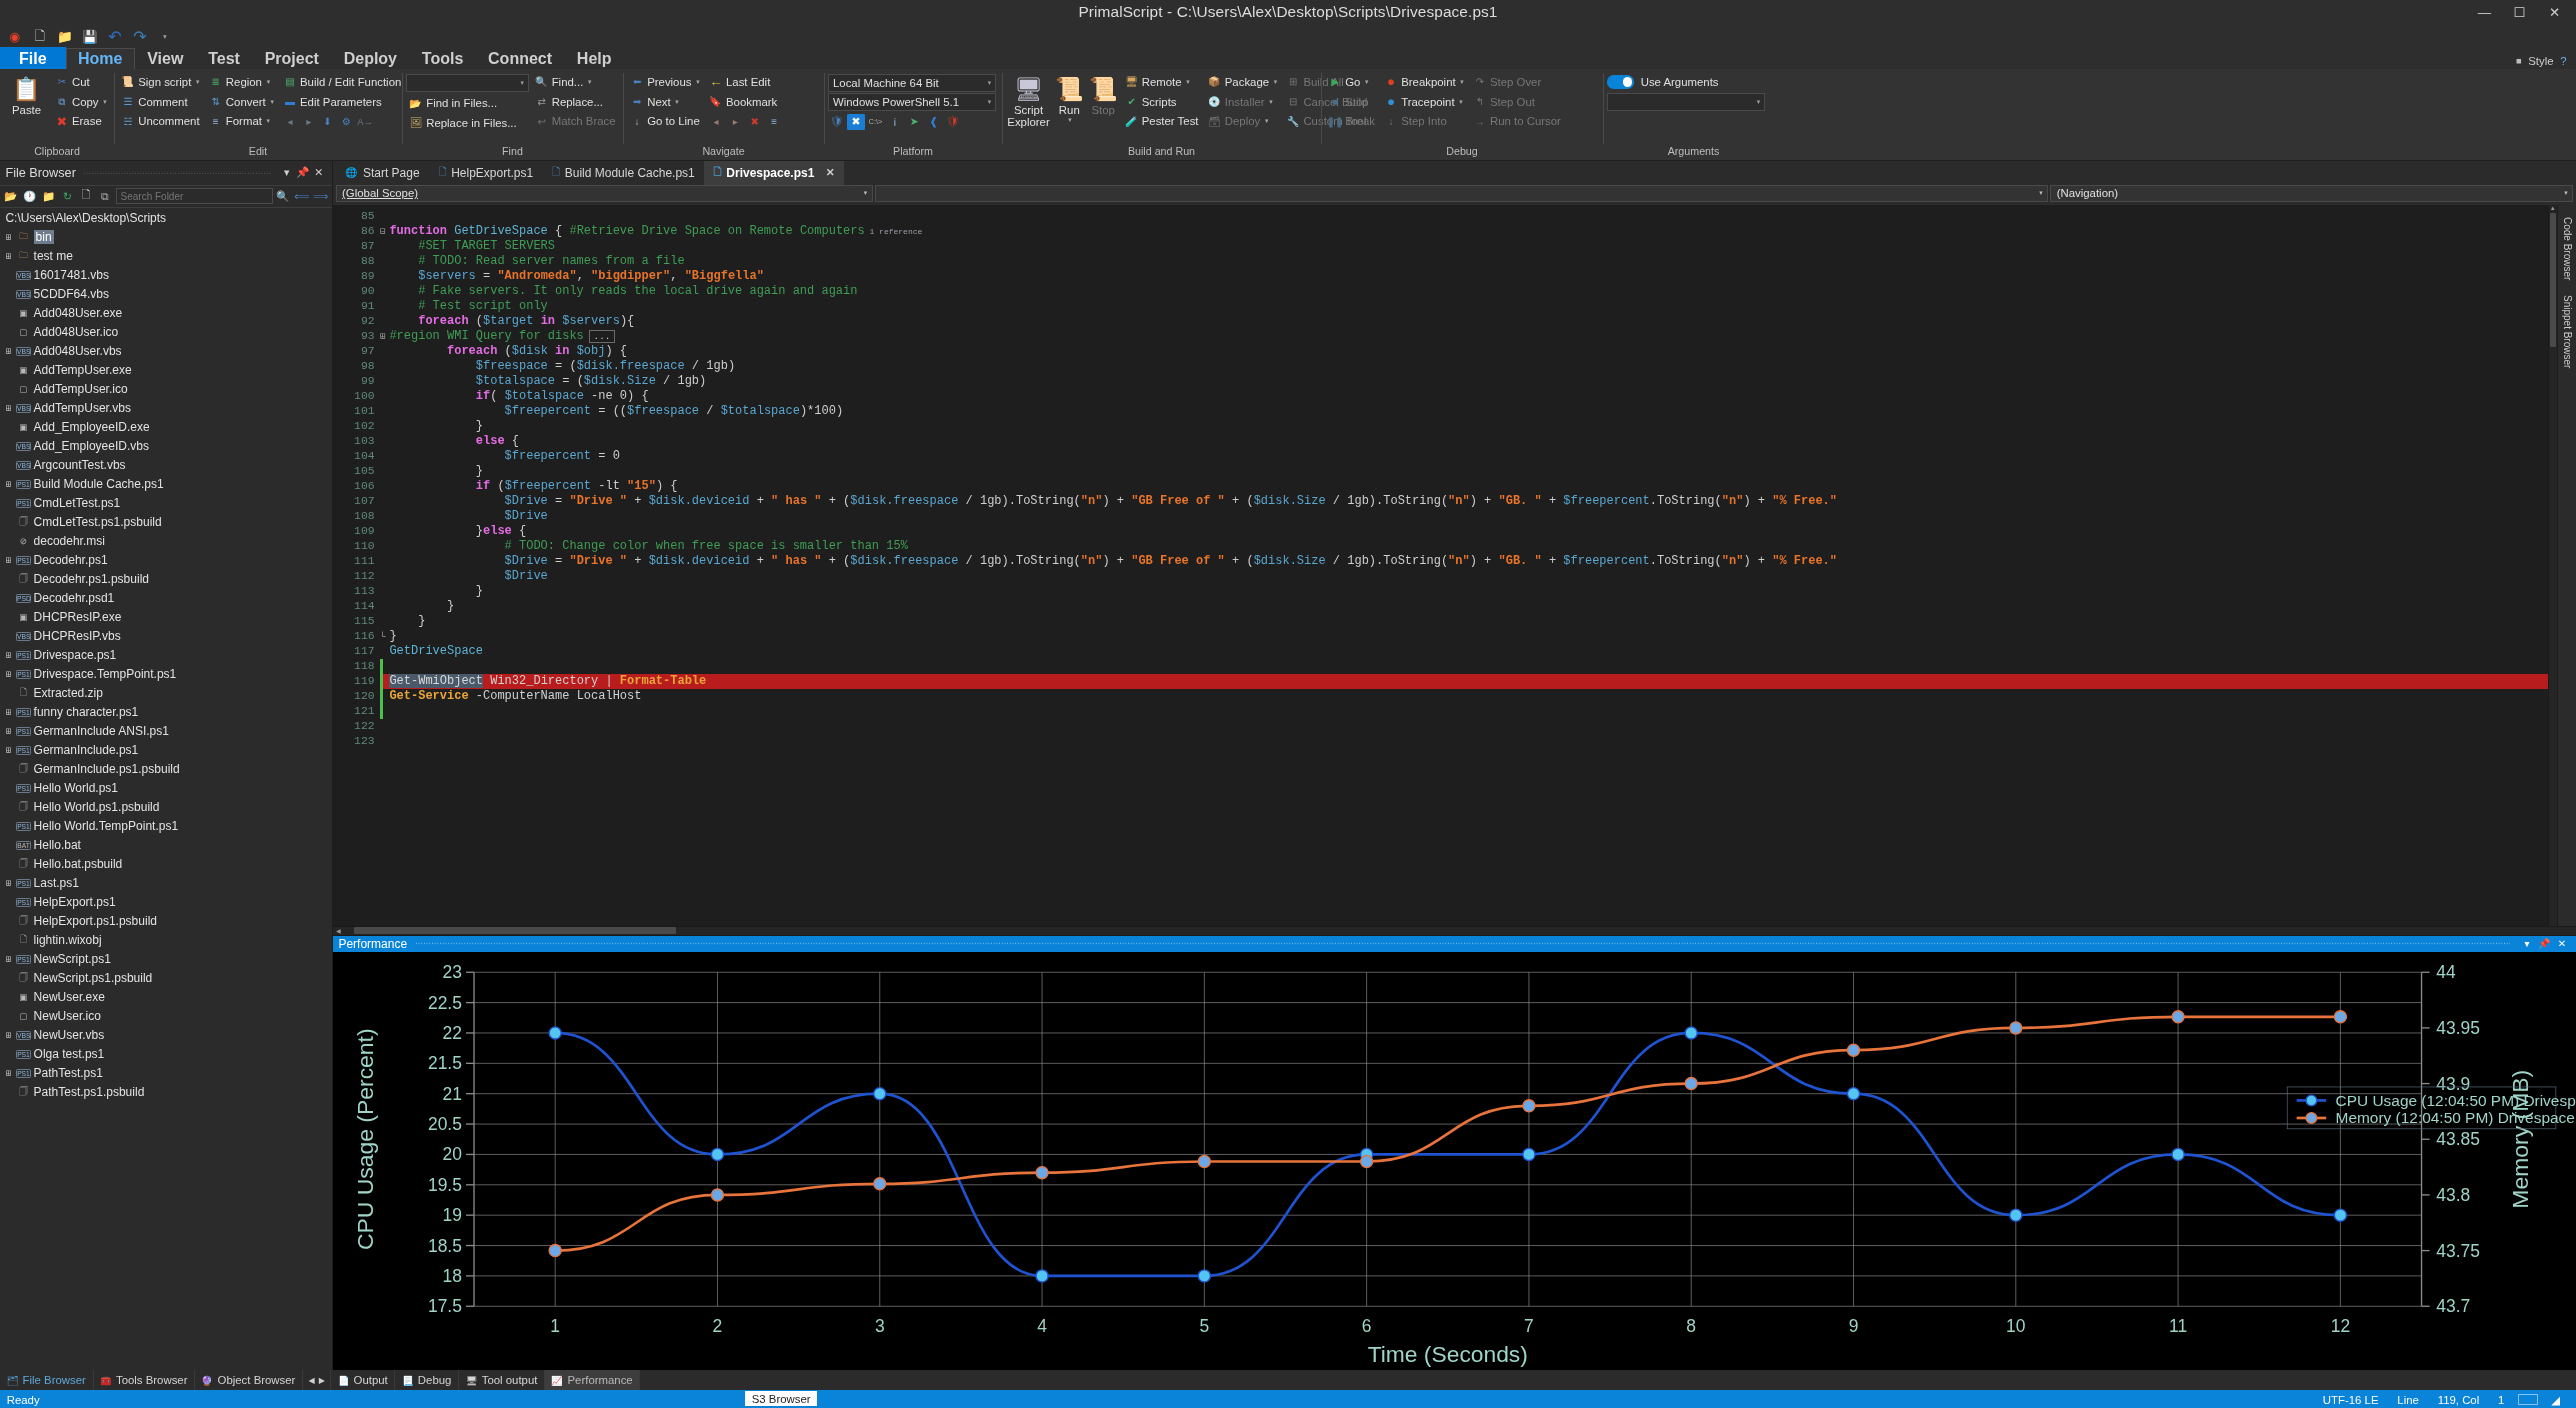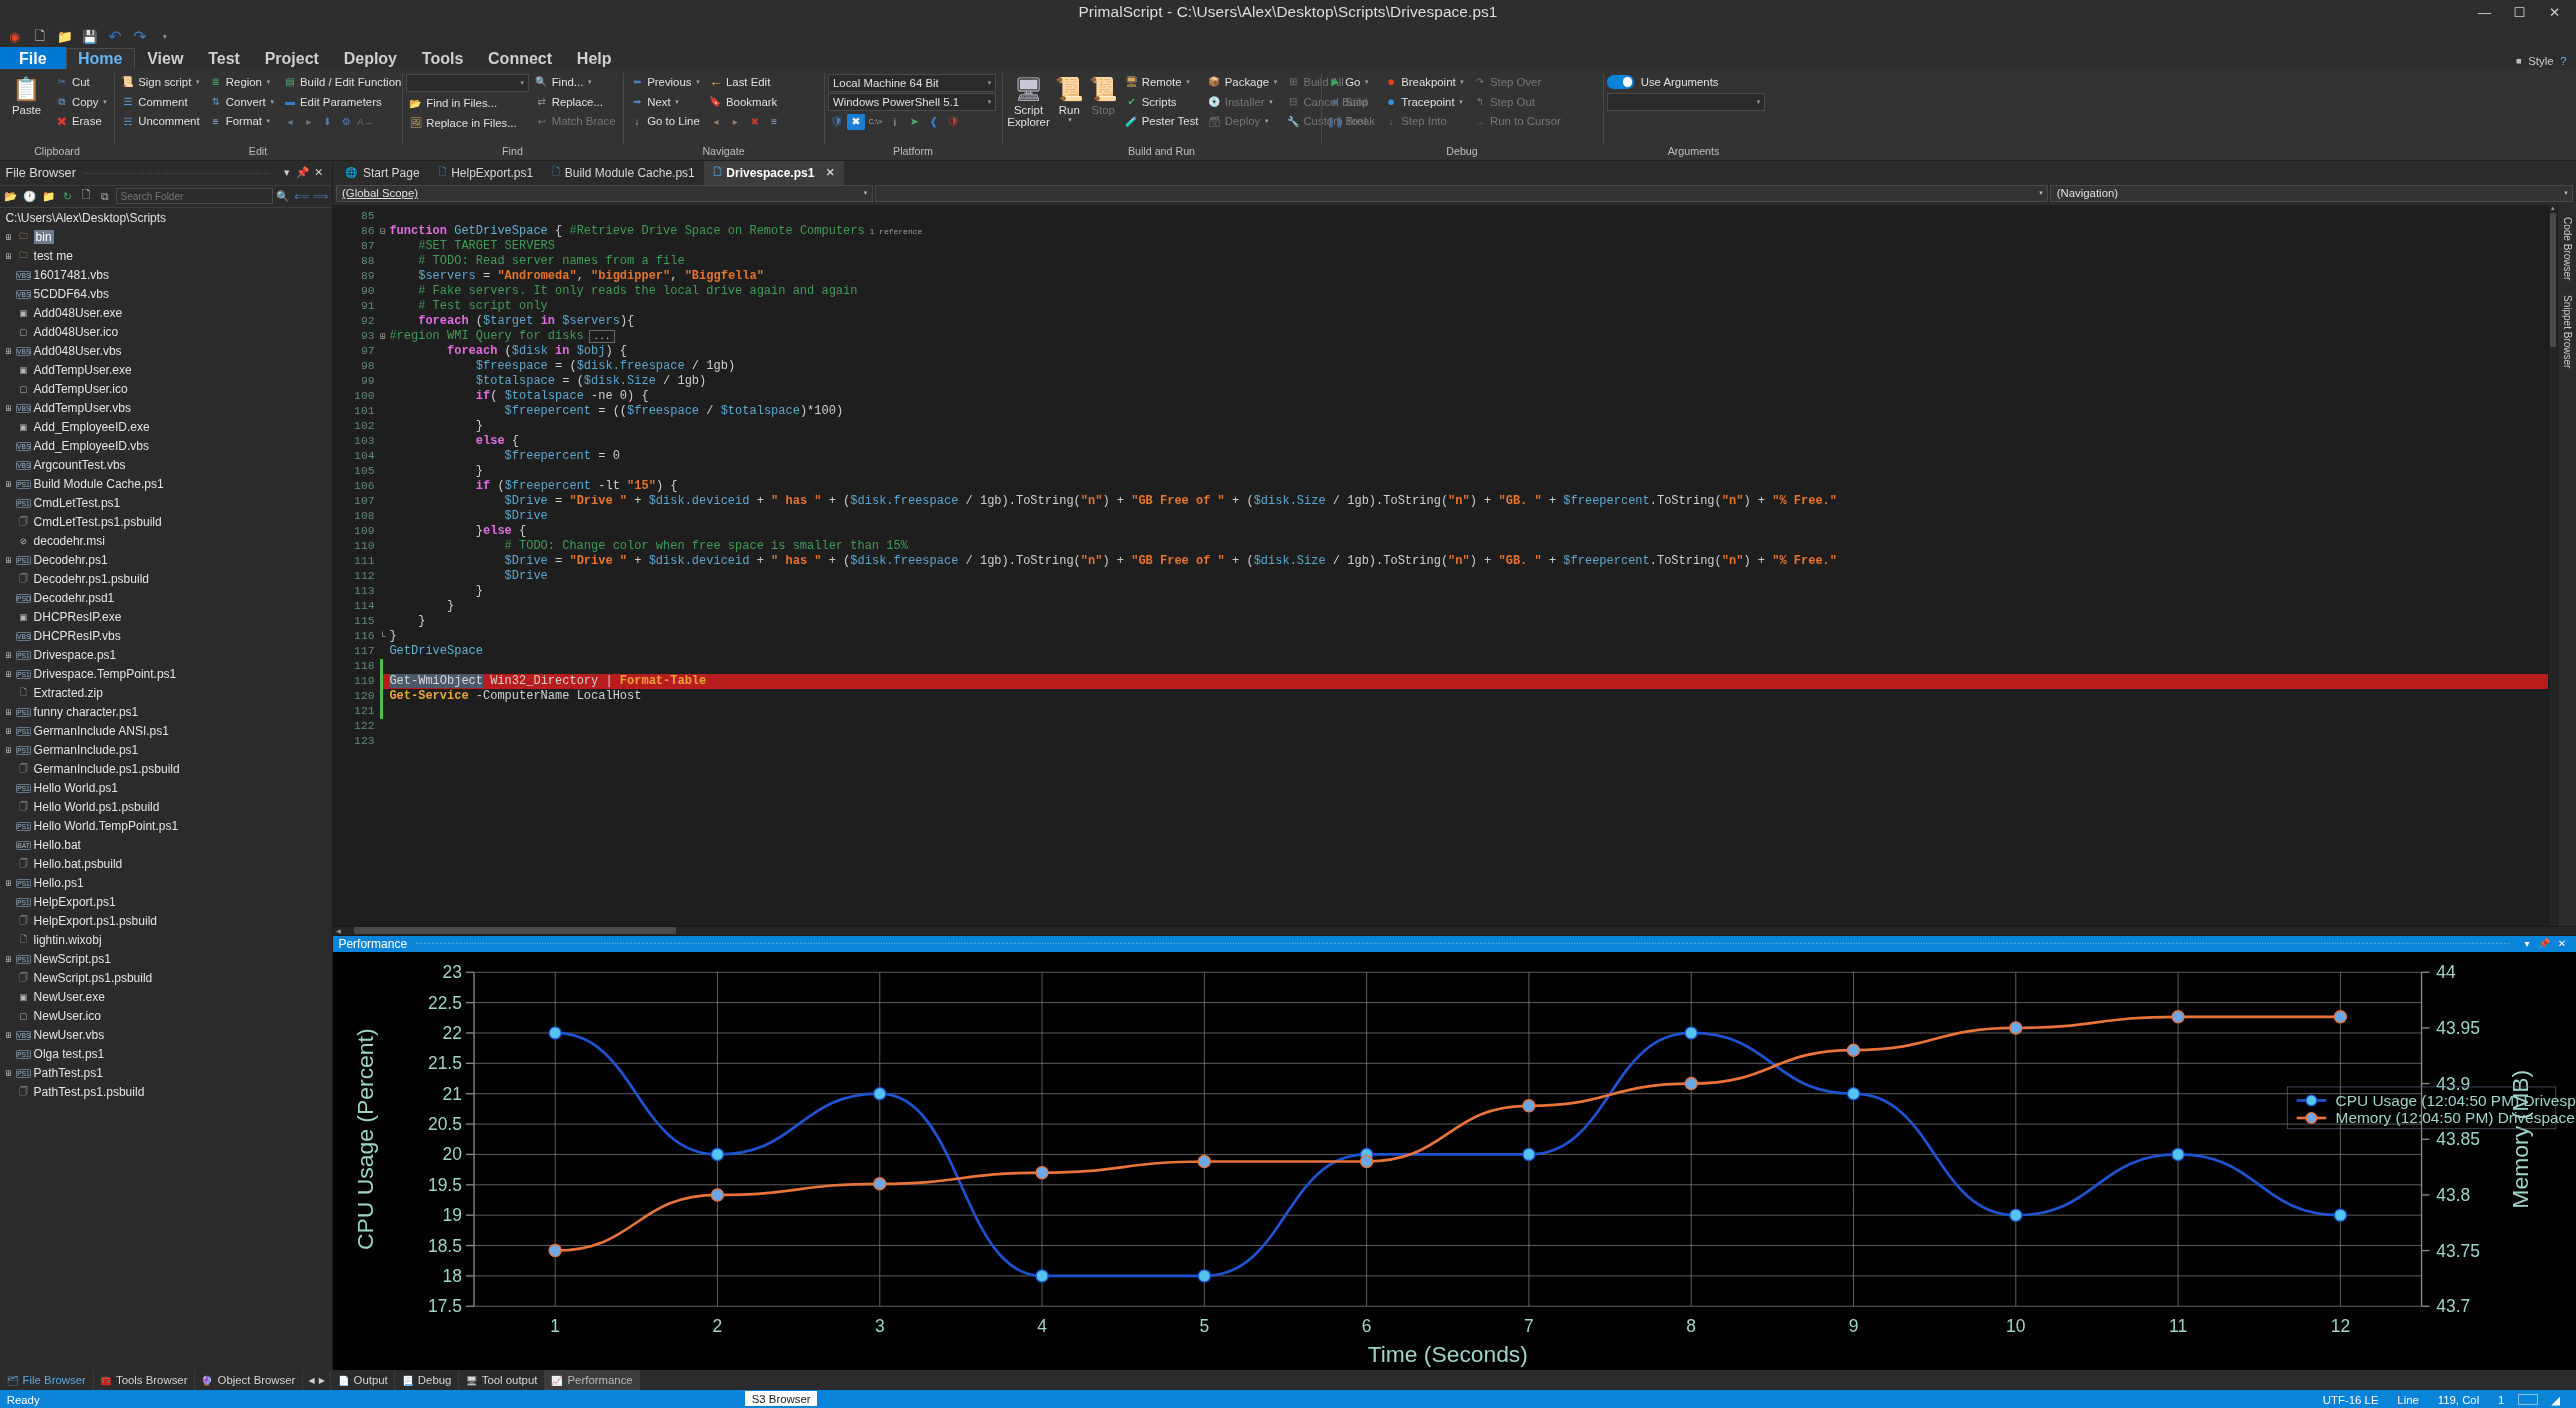--- a/index.html
+++ b/index.html
@@ -728,21 +728,21 @@
             <span class="tlabel">Hello.bat</span>
           </div>
           <div class="trow">
             <span class="exp"></span>
             <span class="fico" style="color: rgb(184, 184, 184);">🗍</span>
             <span class="tlabel">Hello.bat.psbuild</span>
           </div>
           <div class="trow">
             <span class="exp">⊞</span>
             <span class="fico" style="color: rgb(143, 184, 224); font-size: 6.7px; border: 0.7px solid rgb(106, 122, 138); border-radius: 1.3px;">PS1</span>
-            <span class="tlabel">Hello.ps1</span>
+            <span class="tlabel">Last.ps1</span>
           </div>
           <div class="trow">
             <span class="exp"></span>
             <span class="fico" style="color: rgb(143, 184, 224); font-size: 6.7px; border: 0.7px solid rgb(106, 122, 138); border-radius: 1.3px;">PS1</span>
             <span class="tlabel">HelpExport.ps1</span>
           </div>
           <div class="trow">
             <span class="exp"></span>
             <span class="fico" style="color: rgb(184, 184, 184);">🗍</span>
             <span class="tlabel">HelpExport.ps1.psbuild</span>

